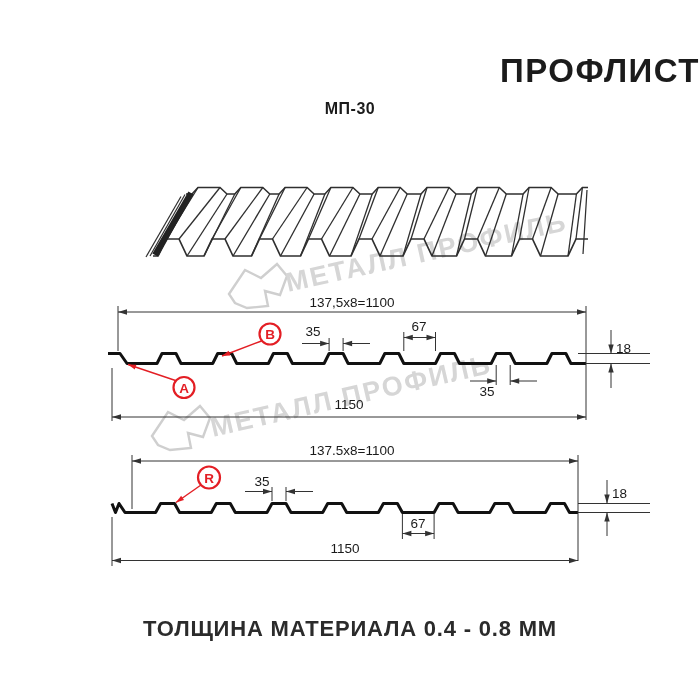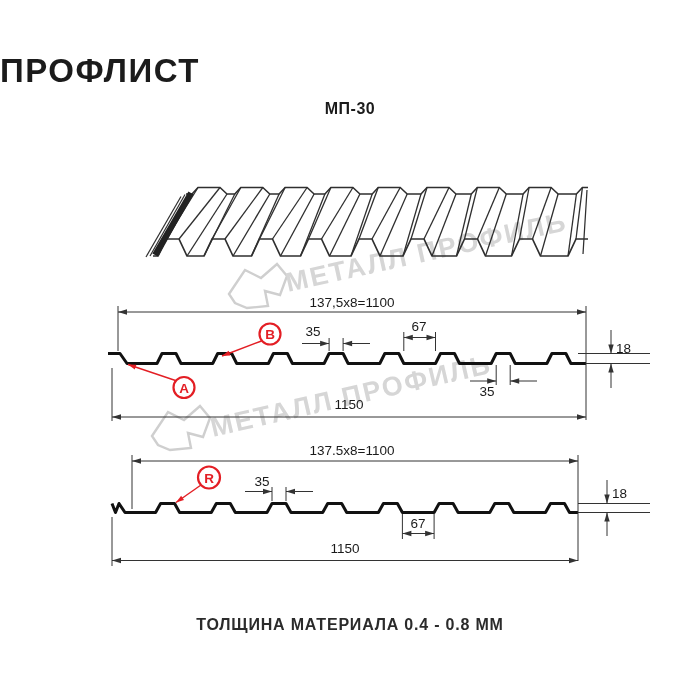--- a/index.html
+++ b/index.html
@@ -1,23 +1,23 @@
 <!DOCTYPE html>
 <html><head>
 <meta charset="utf-8">
 <style>
   html,body{margin:0;padding:0;background:#fff;}
   body{width:700px;height:700px;font-family:"Liberation Sans","DejaVu Sans",sans-serif;}
   .stage{position:relative;width:700px;height:700px;overflow:hidden;background:#fff;}
-  .title{position:absolute;top:52px;left:0;width:700px;text-align:left;
+  .title{position:absolute;top:52px;left:0;width:700px;text-align:right;
          font-size:33px;font-weight:800;letter-spacing:1.5px;color:#1b1b1b;}
   .subtitle{position:absolute;top:100px;left:0;width:700px;text-align:center;
          font-size:16px;font-weight:600;letter-spacing:.5px;color:#1b1b1b;}
   .footer{position:absolute;top:616px;left:0;width:700px;text-align:center;
-         font-size:16px;font-weight:600;letter-spacing:.8px;color:#2b2b2b;}
+         font-size:22px;font-weight:600;letter-spacing:.8px;color:#2b2b2b;}
   svg.draw{position:absolute;top:0;left:0;}
   .dim{font-size:13.5px;fill:#1a1a1a;}
   .redt{font-size:13.5px;font-weight:bold;fill:#e31e24;}
   .wmtext{font-size:27px;font-weight:bold;letter-spacing:2px;fill:#d6d6d6;}
 </style>
 </head>
 <body>
 
 <div class="stage">
 

